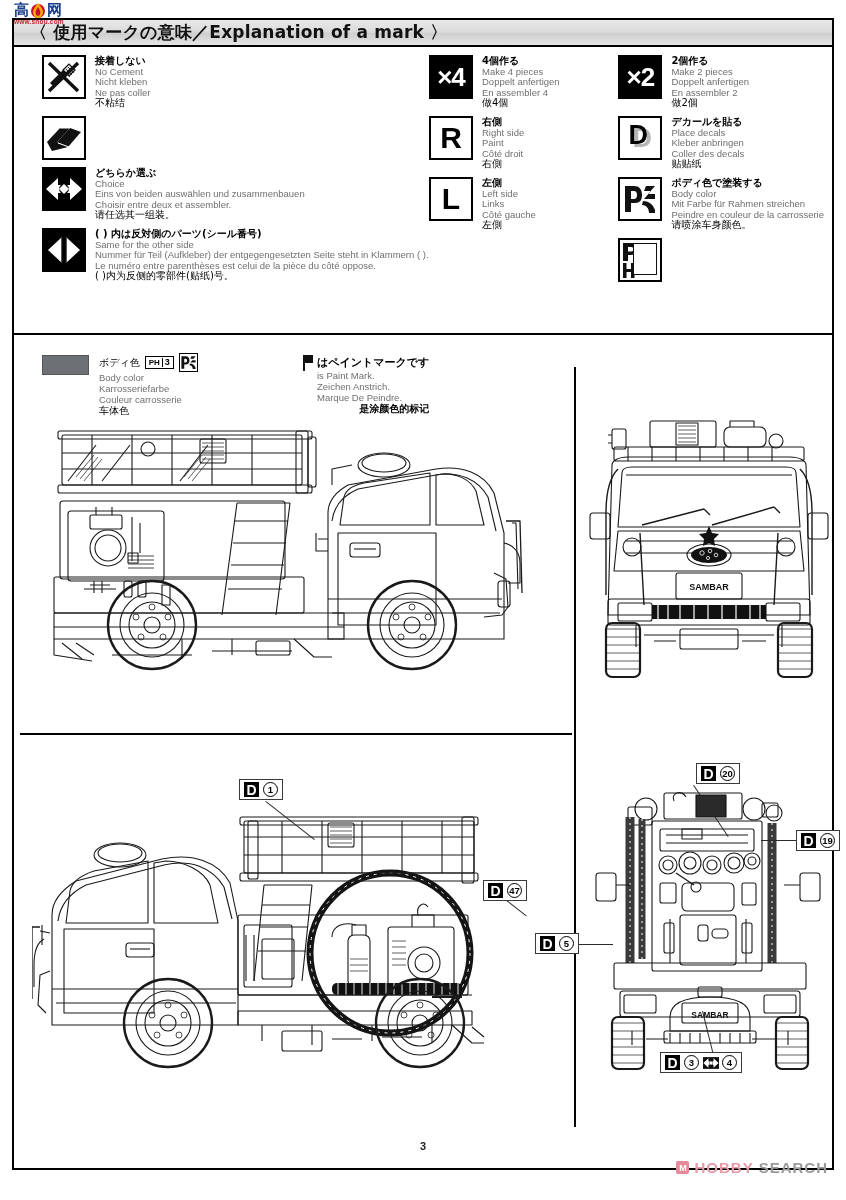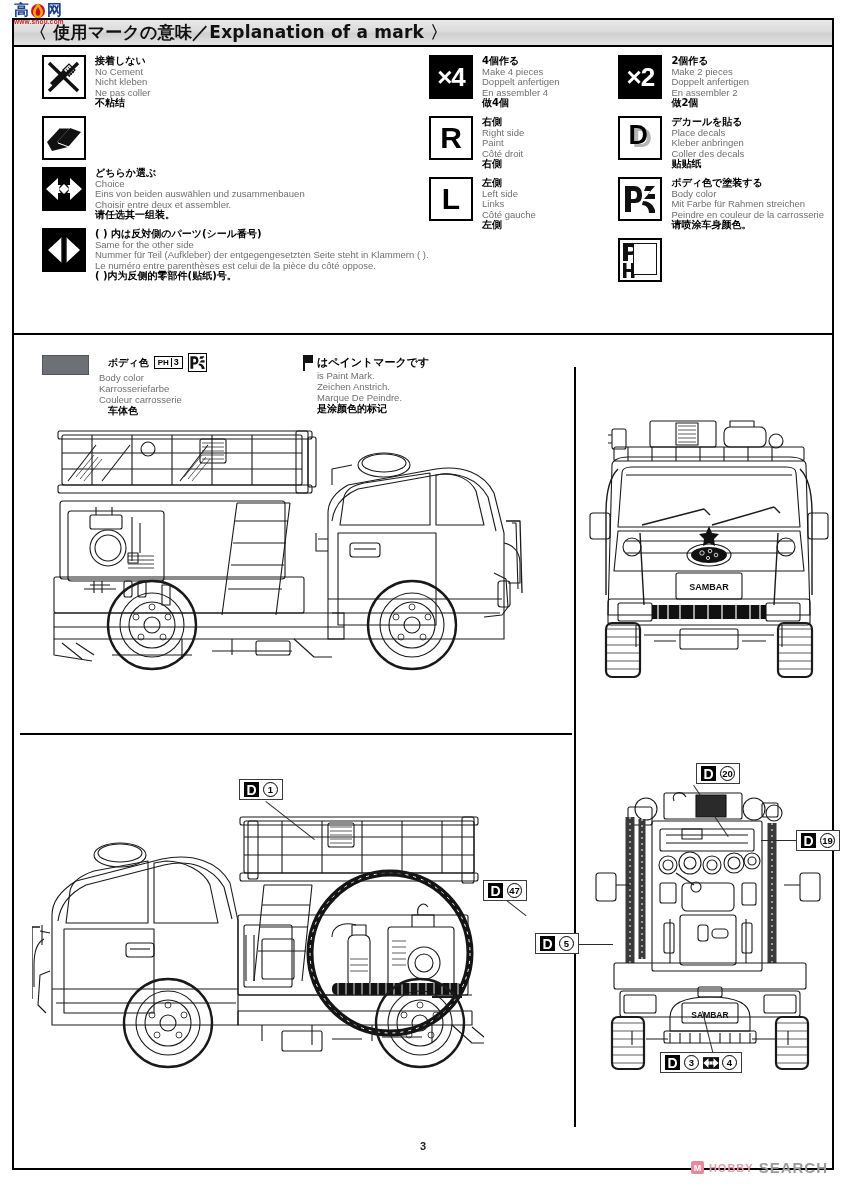--- a/index.html
+++ b/index.html
@@ -50,54 +50,54 @@
   .mark-txt { flex: 1; padding-top: 1px; }
   .mark-txt .l {
     font-size: 9.5px; line-height: 10.6px; color: #6f6f6f;
     font-family: "Liberation Sans", sans-serif; white-space: nowrap;
   }
   .mark-txt .l.jp {
     color: #000; font-weight: bold; font-size: 10px;
     font-family: "DejaVu Sans", "Liberation Sans", sans-serif;
   }
   .mark-txt .l.cn {
-    color: #000; font-weight: bold; font-size: 10px;
+    color: #000; font-weight: normal; font-size: 10px;
     font-family: "DejaVu Sans", "Liberation Sans", sans-serif;
   }
 
   
   .box-outline { border: 2px solid #000; width: 100%; height: 100%; background:#fff;
      display:flex; align-items:center; justify-content:center; }
   .box-solid { background:#000; width:100%; height:100%;
      display:flex; align-items:center; justify-content:center; }
   .glyph-letter { font-size: 30px; font-weight: bold; color:#000; line-height:1;
      font-family:"Liberation Sans", sans-serif; }
   .glyph-white { font-size: 26px; font-weight: bold; color:#fff; line-height:1;
      font-family:"Liberation Sans", sans-serif; letter-spacing:-1px;}
 
   
   .paint-body { position: relative; height: 812px; }
   .legend { position: absolute; left: 28px; top: 18px; display: flex; }
   .swatch { width: 47px; height: 20px; margin-right: 10px; margin-top: 2px; border:1px solid #555;}
   .legend-txt .l { font-size: 9.5px; line-height: 11px; color:#6f6f6f; white-space: nowrap;}
-  .legend-txt .l.jp, .legend-txt .l.cn { color:#000; font-weight:bold; font-size:10px;
-     font-family:"DejaVu Sans","Liberation Sans",sans-serif;margin-left:9px; }
+  .legend-txt .l.jp, .legend-txt .l.cn { color:#000; font-weight:normal; font-size:10px;
+     font-family:"DejaVu Sans","Liberation Sans",sans-serif; }
   .legend-first { display:flex; align-items:center; gap:5px; }
   .ph-chip {
     display:inline-flex; align-items:center; border:1.5px solid #000; height:13px;
     font-size:9px; font-weight:bold; padding:0 3px; line-height:1;
   }
 
   .paintmark-note { position: absolute; left: 288px; top: 20px; }
   .paintmark-note .hdr { display:flex; align-items:center; gap:3px; }
   .paintmark-note .l { font-size: 9.5px; line-height: 11px; color:#6f6f6f; white-space:nowrap;}
   .paintmark-note .l.jp { color:#000; font-weight:bold; font-size:11px;
      font-family:"DejaVu Sans","Liberation Sans",sans-serif; }
   .paintmark-note .l.cn { color:#000; font-weight:bold; font-size:10px;
-     font-family:"DejaVu Sans","Liberation Sans",sans-serif; }
+     font-family:"DejaVu Sans","Liberation Sans",sans-serif;text-align:right; }
 
   
   .pflag { width:12px; height:15px; position:relative; flex:0 0 12px; }
 
   
   .callout {
     position: absolute;
     background: #fff;
     border: 1.5px solid #3a3a3a;
     display: flex; align-items: center;
@@ -137,21 +137,21 @@
   }
   .watermark {
     position:absolute; right:18px; bottom:24px;
     display:flex; align-items:center; gap:5px;
   }
   .watermark .wm-ico {
     width:13px; height:13px; background:#e8899a; border-radius:2px;
     display:flex; align-items:center; justify-content:center;
     color:#fff; font-size:9px; font-weight:bold;
   }
-  .watermark .wm-a { color:#e79aa8; font-size:11px; font-weight:bold; letter-spacing:1px; }
+  .watermark .wm-a { color:#e79aa8; font-size:15px; font-weight:bold; letter-spacing:1px; }
   .watermark .wm-b { color:#9a9a9a; font-size:15px; font-weight:bold; letter-spacing:1px; }
 
   
   .sitelogo { position:absolute; left:14px; top:2px; z-index:20; }
   .sitelogo .row1 { display:flex; align-items:center; gap:1px; }
   .sitelogo .cjk {
     color:#1b3e8c; font-weight:bold; font-size:15px; line-height:15px;
     font-family:"DejaVu Sans","Liberation Sans",sans-serif;
   }
   .sitelogo .flame {

